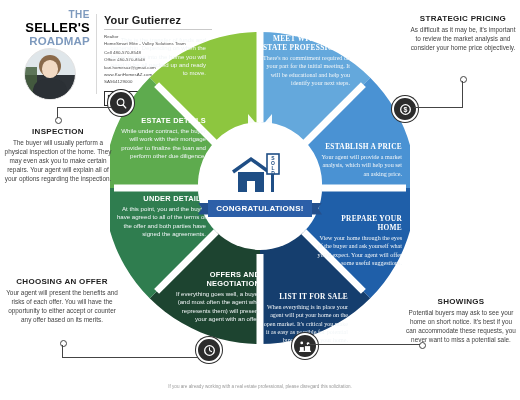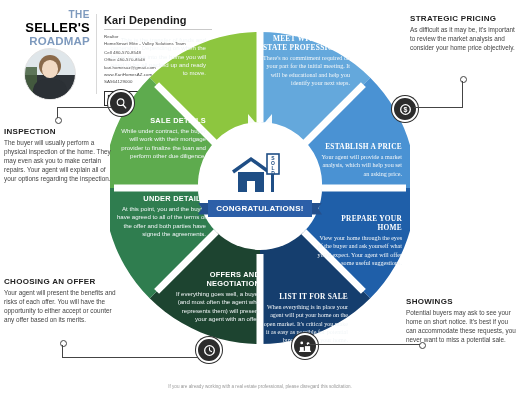--- a/index.html
+++ b/index.html
@@ -34,21 +34,21 @@
   .agent{position:absolute;left:104px;top:14px;width:120px;}
   .agent-name{font-size:11px;font-weight:700;color:#1d1d1d;letter-spacing:.1px;}
   .agent-rule{height:1px;background:#c9c9c9;margin:3px 0 3px 0;width:108px;}
   .agent-line{font-size:4.4px;line-height:1.62;color:#4a4a4a;letter-spacing:.05px;}
   .agent-gap{height:2px;}
   .badges{margin-top:6px;display:flex;gap:4px;align-items:flex-end;}
   .badge-box{width:13px;height:13px;border:1.2px solid #2f2f2f;display:flex;align-items:center;justify-content:center;}
   .badge-box svg{display:block;}
 
   
-  .note{position:absolute;}
+  .note{position:absolute;text-align:center;}
   .note h4{
     margin:0 0 2px 0;font-size:8px;font-weight:700;letter-spacing:.3px;color:#222;
     font-family:"Liberation Sans", sans-serif;
   }
   .note p{margin:0;font-size:6.4px;line-height:1.42;color:#444;}
 
   
   .lead{position:absolute;background:#444;}
   .lead.h{height:1px;}
   .lead.v{width:1px;}
@@ -102,21 +102,21 @@
       <div class="plant"></div>
       <div class="hair"></div>
       <div class="face"></div>
       <div class="body"></div>
     </div>
   </div>
 
   <div class="divider-v"></div>
 
   <div class="agent">
-    <div class="agent-name">Kari Depending</div>
+    <div class="agent-name">Your Gutierrez</div>
     <div class="agent-rule"></div>
     <div class="agent-line">Realtor</div>
     <div class="agent-line">HomeSmart Elite - Valley Solutions Team</div>
     <div class="agent-gap"></div>
     <div class="agent-line">Cell 480-570-8548</div>
     <div class="agent-line">Office 480-570-8548</div>
     <div class="agent-line">kari.homesaz@gmail.com</div>
     <div class="agent-line">www.KariHomesAZ.com</div>
     <div class="agent-line">SA564129000</div>
     <div class="badges">
@@ -210,21 +210,21 @@
       <h5>OFFERS AND NEGOTIATION</h5>
       <p>If everything goes well, a buyer (and most often the agent who represents them) will present your agent with an offer.</p>
     </div>
 
     <div class="seg-label ta-r" style="left:6px;top:176px;width:90px;">
       <h5>UNDER DETAILS</h5>
       <p>At this point, you and the buyer have agreed to all of the terms of the offer and both parties have signed the agreements.</p>
     </div>
 
     <div class="seg-label ta-r" style="left:4px;top:98px;width:92px;">
-      <h5>SALE DETAILS</h5>
+      <h5>ESTATE DETAILS</h5>
       <p>While under contract, the buyer will work with their mortgage provider to finalize the loan and perform other due diligence.</p>
     </div>
   </div>
 
   <div class="hub">
     <div class="hub-house">
       <svg width="66" height="50" viewBox="0 0 66 50">
         <path d="M6,24 L24,11 L42,24" fill="none" stroke="#1f4e85" stroke-width="3.4"></path>
         <path d="M11,24 L37,24 L37,44 L11,44 Z" fill="#1f4e85"></path>
         <rect x="20" y="33" width="8" height="11" fill="#ffffff"></rect>

